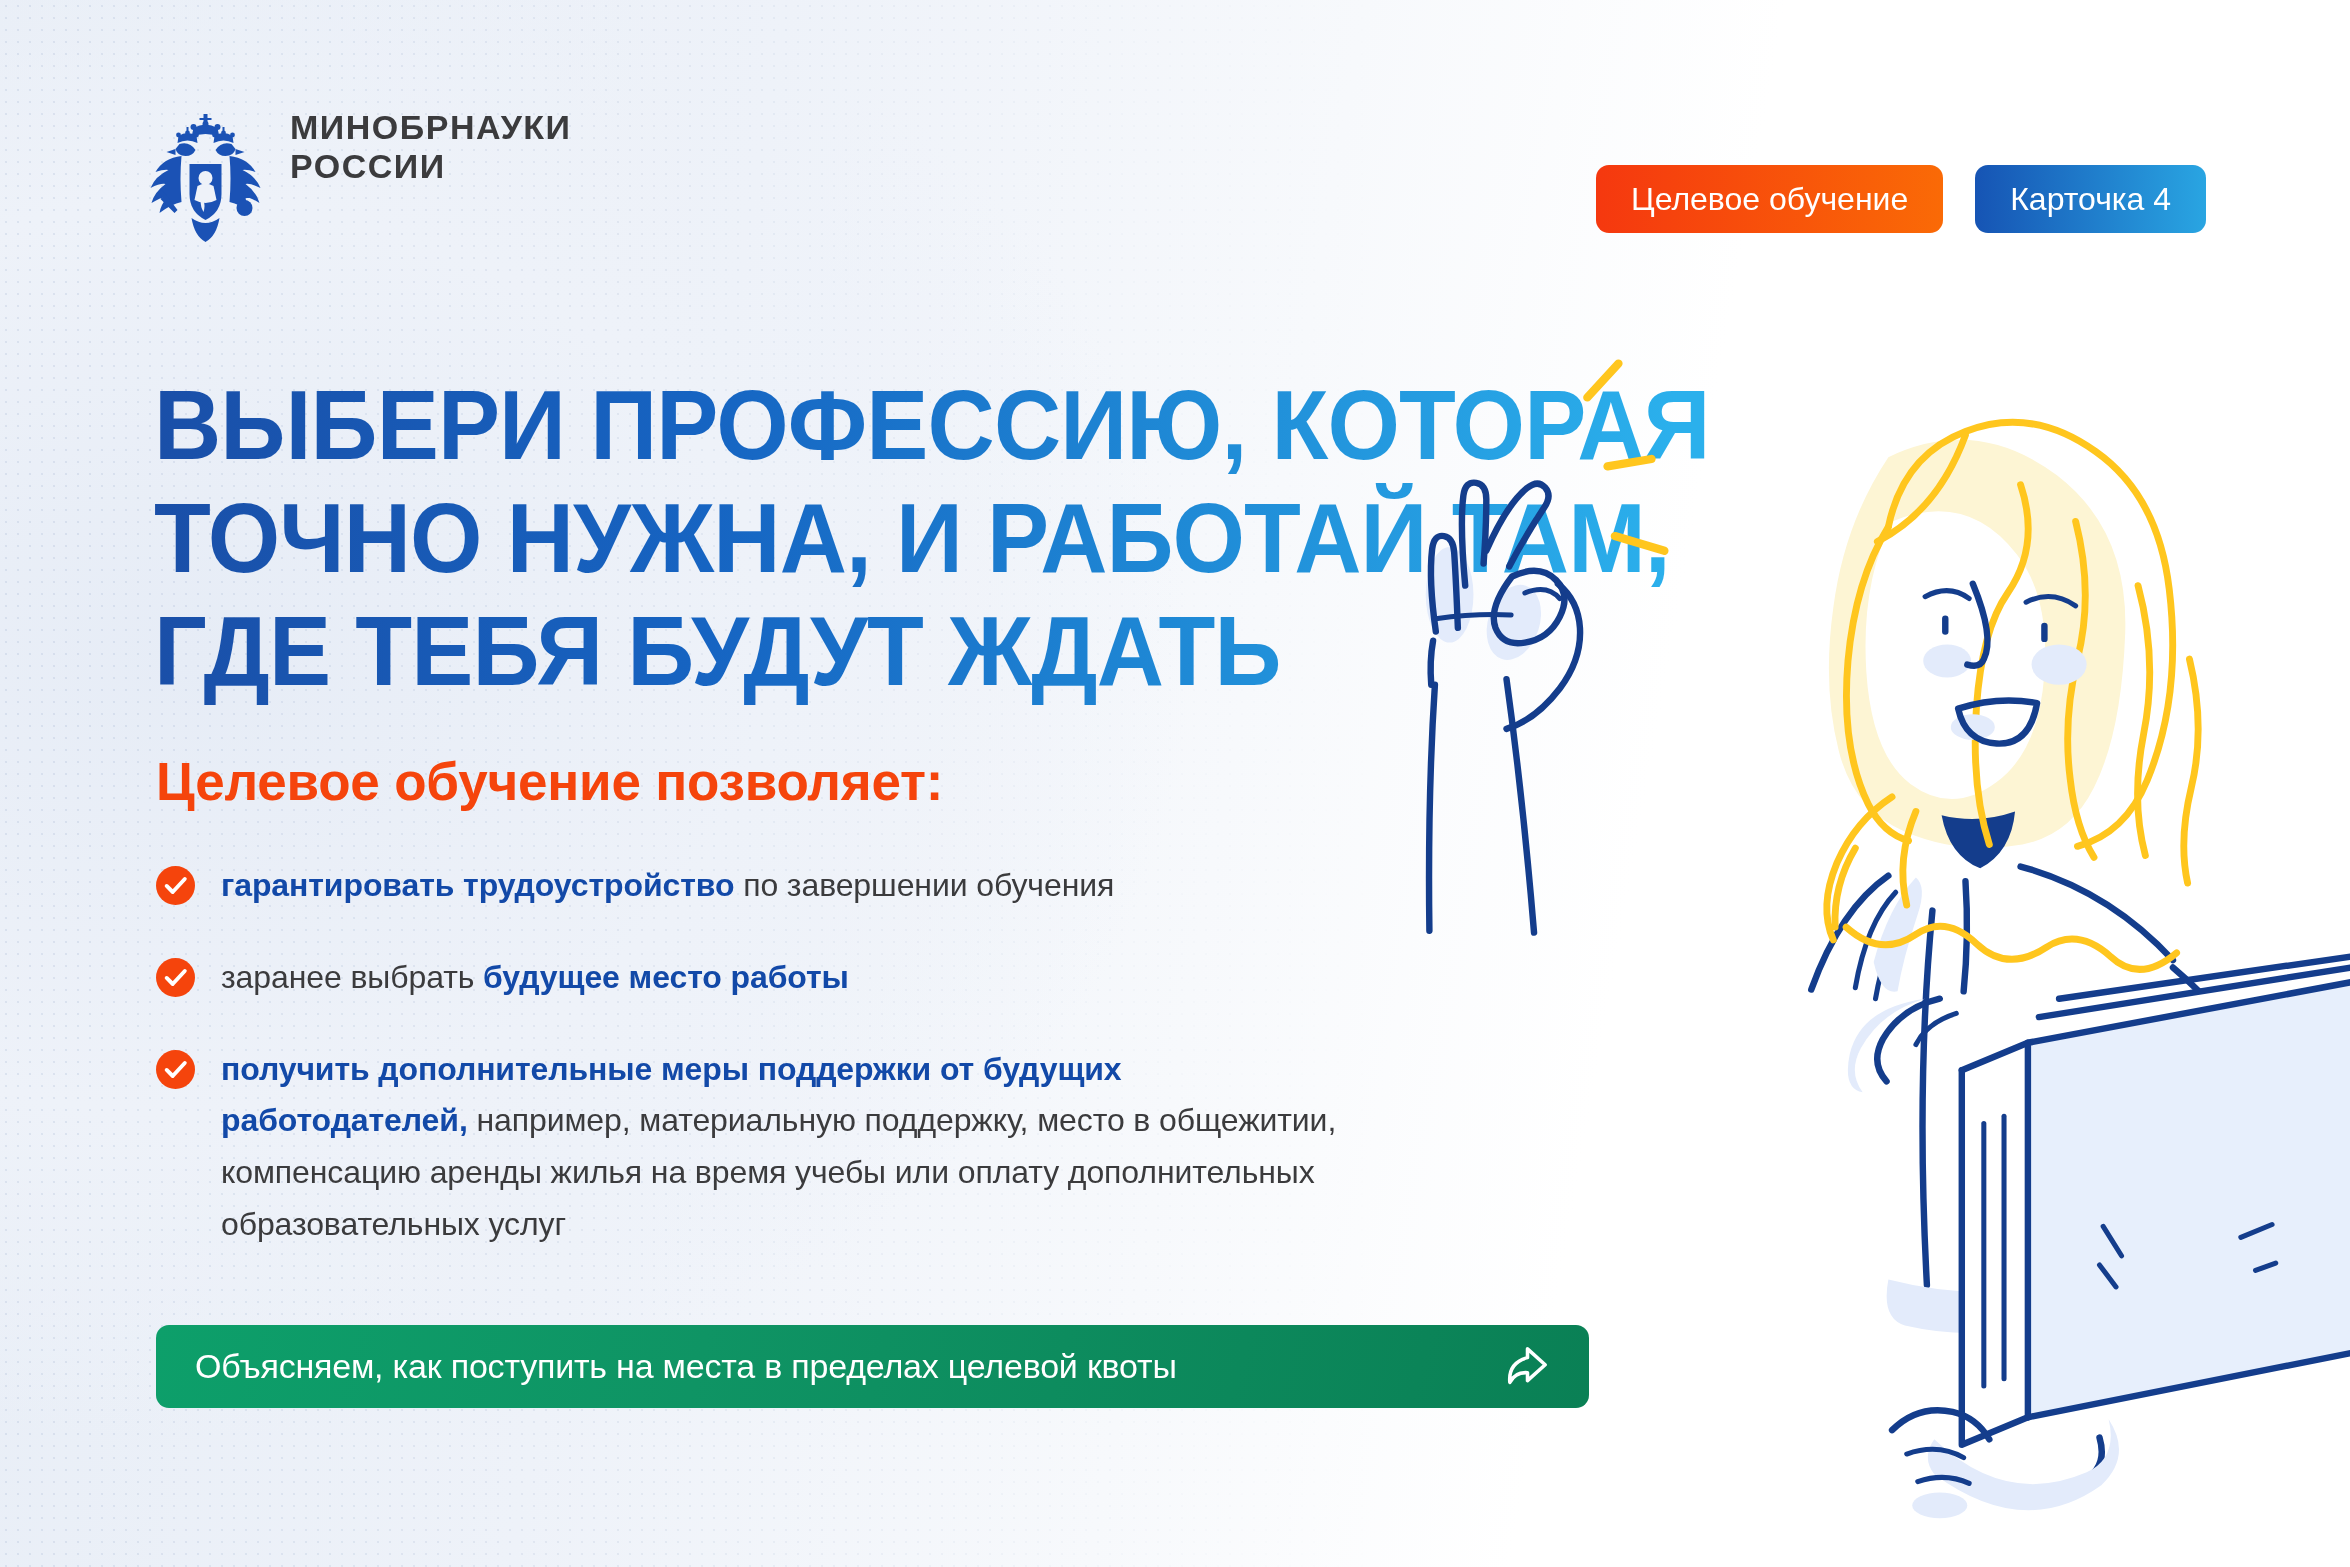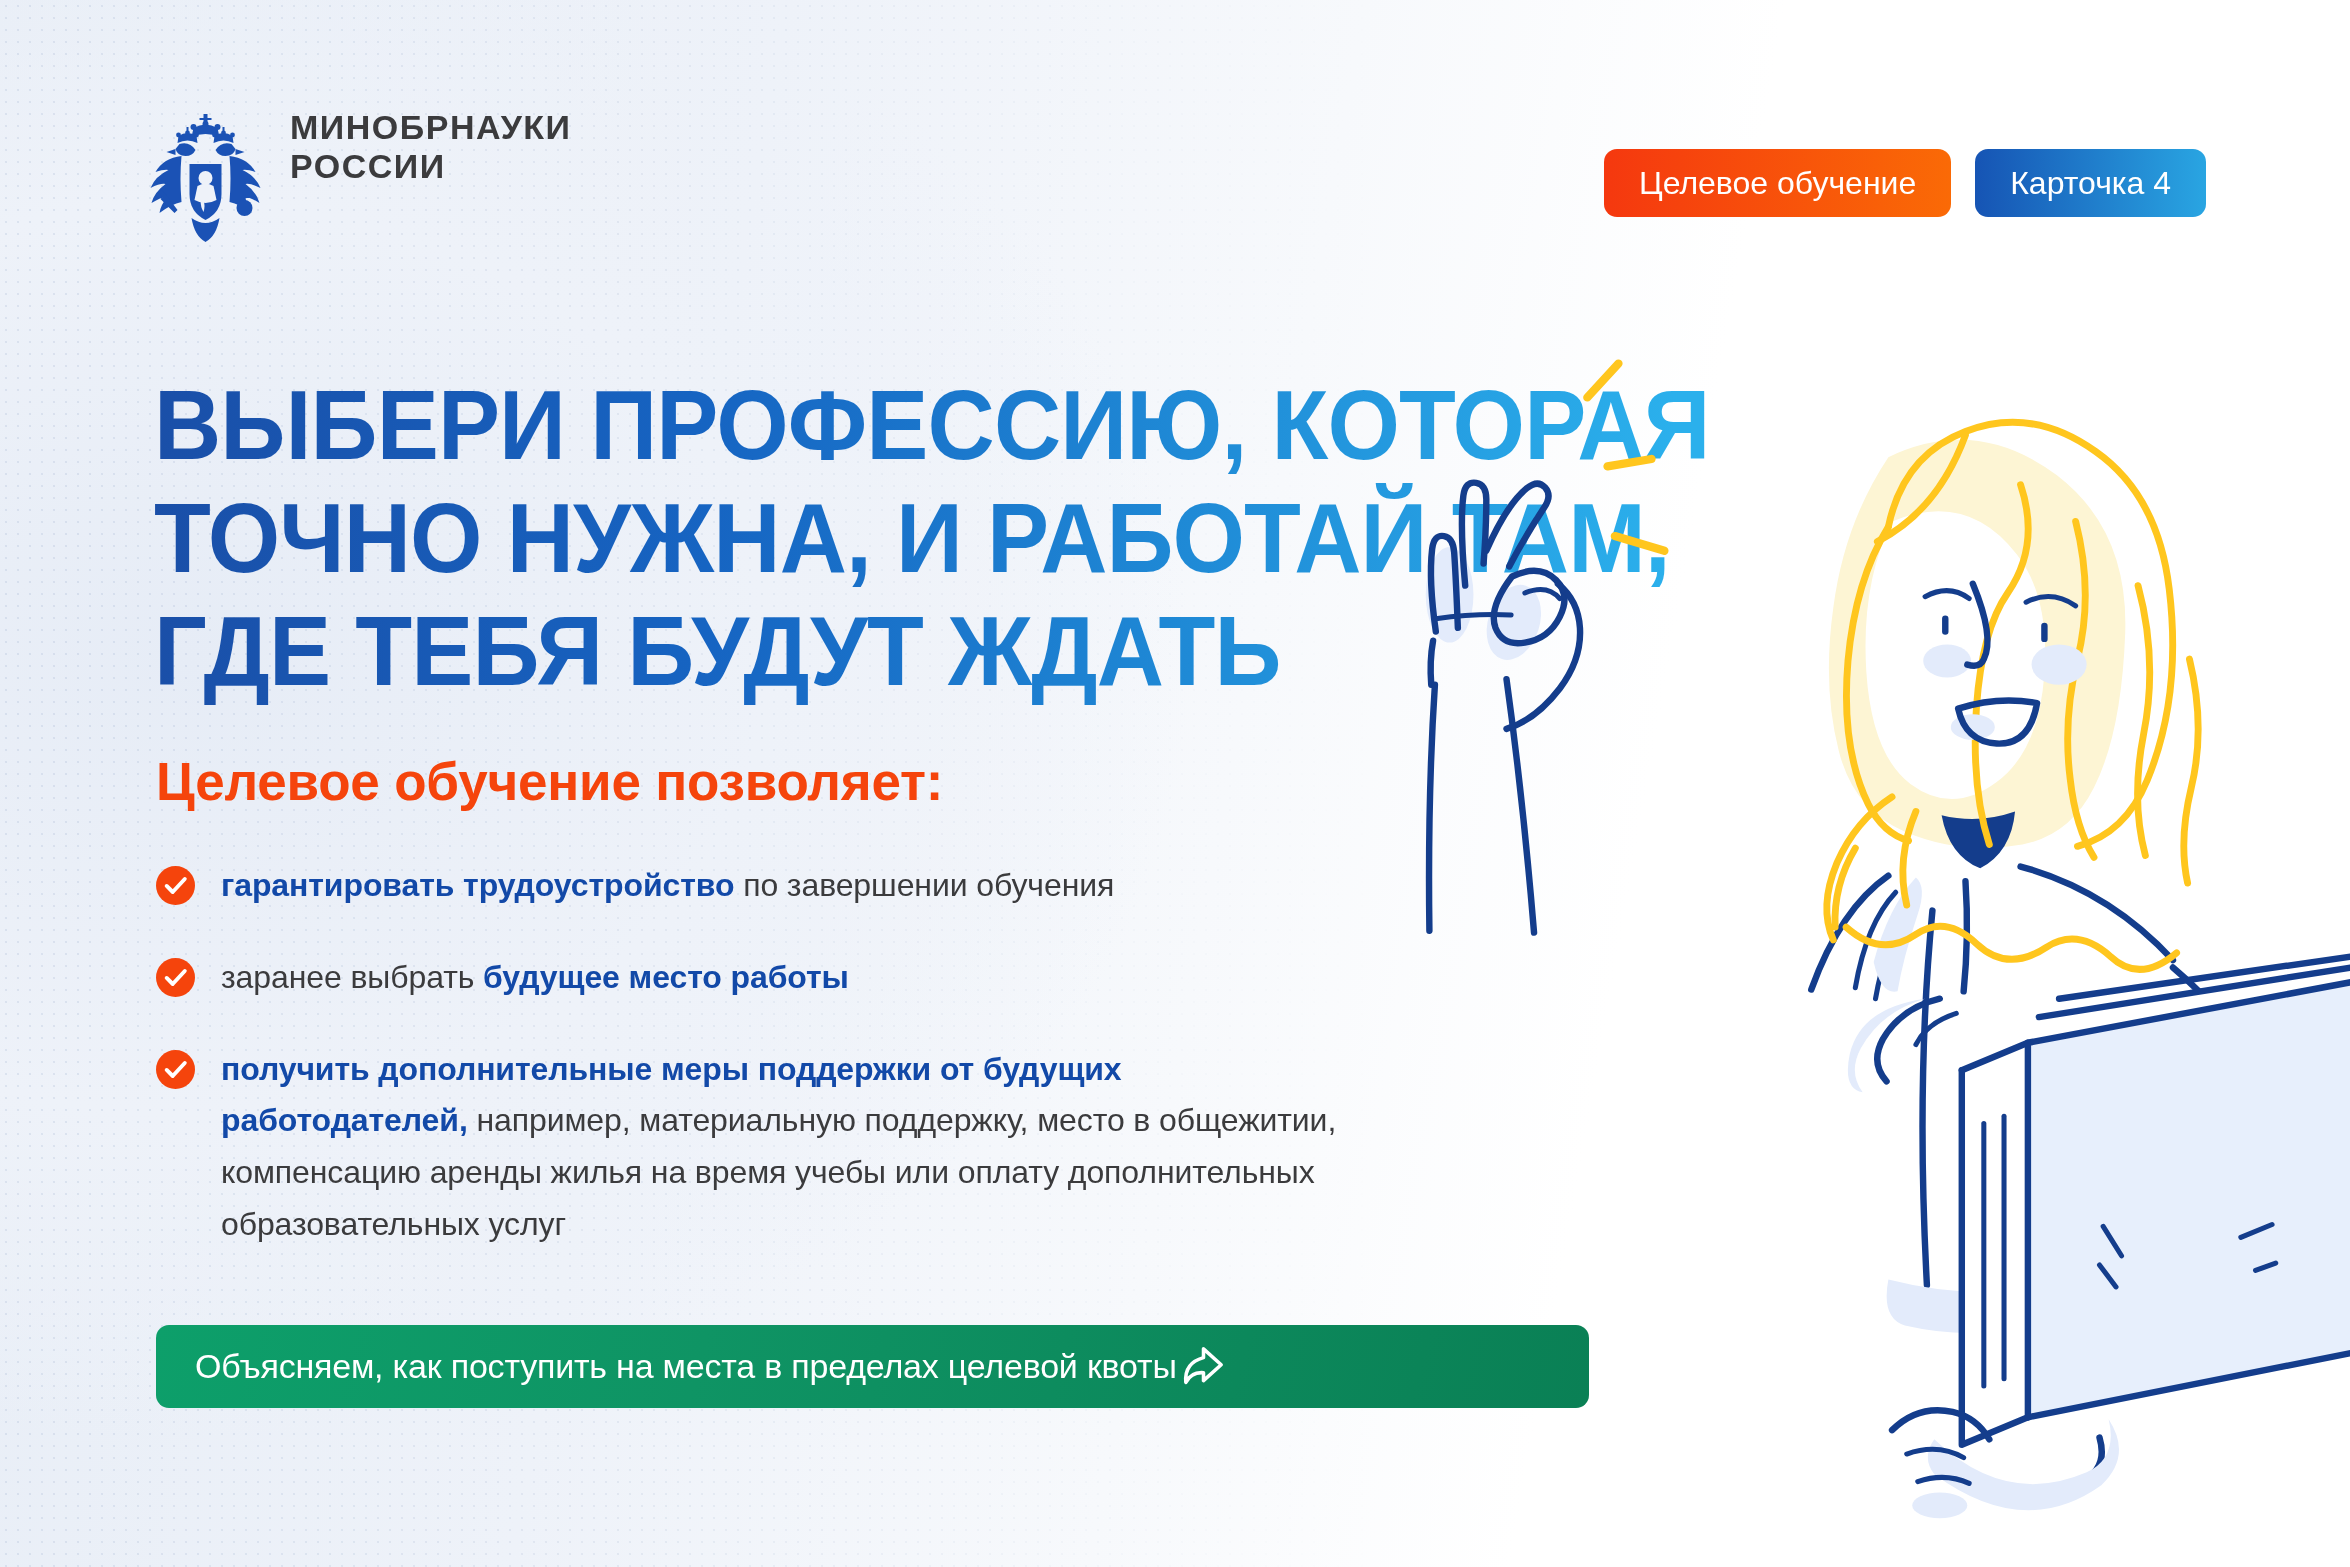--- a/index.html
+++ b/index.html
@@ -47,23 +47,23 @@
     font-weight: bold;
     line-height: 1.14;
     letter-spacing: 1.5px;
     color: #3b3b3d;
     white-space: pre-line;
   }
 
   #badges {
     position: absolute;
     right: 145px;
-    top: 149px;
+    top: 165px;
     display: flex;
-    gap: 24px;
+    gap: 32px;
     align-items: flex-end;
   }
   .badge {
     display: flex;
     align-items: center;
     justify-content: center;
     height: 68px;
     padding: 0 35px;
     border-radius: 13px;
     color: #ffffff;
@@ -138,20 +138,21 @@
 
   
   #cta {
     position: absolute;
     left: 156px;
     top: 1325px;
     height: 83px;
     width: 1433px;
     display: flex;
     align-items: center;
+    justify-content: space-between;
     padding: 0 35px 0 39px;
     box-sizing: border-box;
     border-radius: 13px;
     background: linear-gradient(105deg, #0d9f6a 0%, #0f9464 38%, #0a8055 100%);
     cursor: pointer;
   }
   #cta-label {
     color: #ffffff;
     font-size: 34px;
     letter-spacing: -0.2px;

